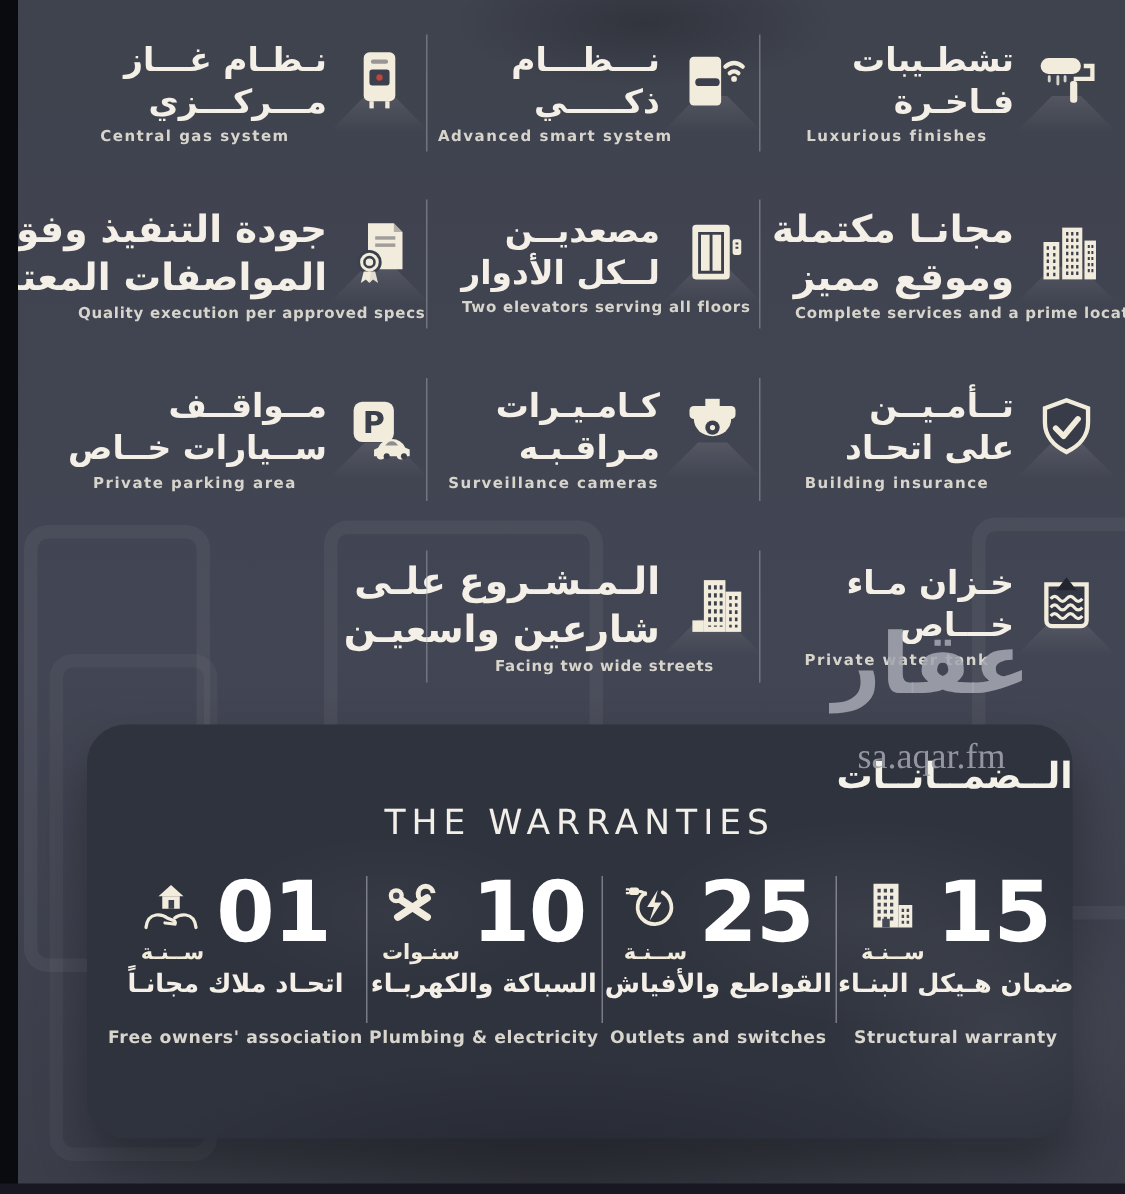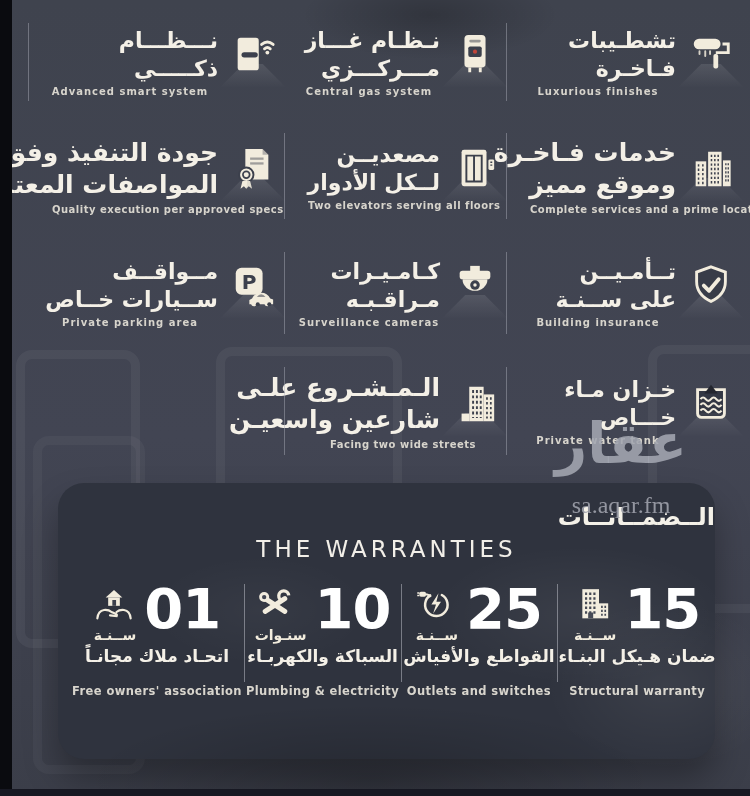--- a/index.html
+++ b/index.html
@@ -64,57 +64,57 @@
 
   <div class="bshape bs1"></div>
   <div class="bshape bs2"></div>
   <div class="bshape bs3"></div>
   <div class="bshape bs4"></div>
   <div class="cloud c1"></div>
   <div class="cloud c5"></div>
 
   <div class="features">
 
-    <div class="cell bl">
-      <div class="cmain">
-        <div class="ar">
-          <div>نـــظـــام</div>
-          <div>ذكـــــي</div>
-        </div>
-        <div class="iwrap">
-          <svg viewBox="0 0 48 48">
-              <rect x="8" y="6" width="22" height="34" rx="3" fill="#f2ecdd"></rect>
-              <rect x="12" y="21" width="17" height="5.5" rx="2.75" fill="#3c404c"></rect>
-              <path d="M33 13 q6 -5 12 0" stroke="#f2ecdd" stroke-width="3" fill="none" stroke-linecap="round"></path>
-              <path d="M36 17.5 q3 -2.5 6 0" stroke="#f2ecdd" stroke-width="3" fill="none" stroke-linecap="round"></path>
-              <circle cx="39" cy="21.5" r="2" fill="#f2ecdd"></circle>
-            </svg>
-        </div>
-      </div>
-      <div class="en">Advanced smart system</div>
-    </div>
-
     <div class="cell">
       <div class="cmain">
         <div class="ar">
           <div>نـظـام غـــاز</div>
           <div>مـــركـــزي</div>
         </div>
         <div class="iwrap">
           <svg viewBox="0 0 48 48">
               <rect x="13" y="3" width="22" height="34" rx="4" fill="#f2ecdd"></rect>
               <rect x="18" y="8" width="12" height="3" rx="1.5" fill="#3c404c" opacity=".5"></rect>
               <rect x="17" y="15" width="14" height="11" rx="2" fill="#3c404c"></rect>
               <circle cx="24" cy="20.5" r="2.2" fill="#c0453a"></circle>
               <rect x="17" y="37" width="3" height="5" fill="#f2ecdd"></rect>
               <rect x="28" y="37" width="3" height="5" fill="#f2ecdd"></rect>
             </svg>
         </div>
       </div>
       <div class="en">Central gas system</div>
+    </div>
+
+    <div class="cell bl">
+      <div class="cmain">
+        <div class="ar">
+          <div>نـــظـــام</div>
+          <div>ذكـــــي</div>
+        </div>
+        <div class="iwrap">
+          <svg viewBox="0 0 48 48">
+              <rect x="8" y="6" width="22" height="34" rx="3" fill="#f2ecdd"></rect>
+              <rect x="12" y="21" width="17" height="5.5" rx="2.75" fill="#3c404c"></rect>
+              <path d="M33 13 q6 -5 12 0" stroke="#f2ecdd" stroke-width="3" fill="none" stroke-linecap="round"></path>
+              <path d="M36 17.5 q3 -2.5 6 0" stroke="#f2ecdd" stroke-width="3" fill="none" stroke-linecap="round"></path>
+              <circle cx="39" cy="21.5" r="2" fill="#f2ecdd"></circle>
+            </svg>
+        </div>
+      </div>
+      <div class="en">Advanced smart system</div>
     </div>
 
     <div class="cell bl">
       <div class="cmain">
         <div class="ar">
           <div>تشطـيبات</div>
           <div>فـاخـرة</div>
         </div>
         <div class="iwrap">
           <svg viewBox="0 0 48 48">
@@ -164,21 +164,21 @@
               <path d="M40 17 h2 M40 20 h2" stroke="#3c404c" stroke-width="1.4"></path>
             </svg>
         </div>
       </div>
       <div class="en">Two elevators serving all floors</div>
     </div>
 
     <div class="cell bl sm enw">
       <div class="cmain">
         <div class="ar">
-          <div>خدمات فـاخـرة</div>
+          <div>مجانـا مكتملة</div>
           <div>وموقع مميز</div>
         </div>
         <div class="iwrap">
           <svg viewBox="0 0 48 48">
               <rect x="8" y="16" width="11" height="26" fill="#f2ecdd"></rect>
               <path d="M11 19 v21 M15.5 19 v21" stroke="#3c404c" stroke-width="1.6" stroke-dasharray="2.4 2.2"></path>
               <rect x="21" y="6" width="14" height="36" fill="#f2ecdd"></rect>
               <path d="M24.5 9 v30 M28 9 v30 M31.5 9 v30" stroke="#3c404c" stroke-width="1.6" stroke-dasharray="2.4 2.2"></path>
               <rect x="36.5" y="15" width="8" height="27" fill="#f2ecdd"></rect>
               <path d="M39.5 18 v21 M42 18 v21" stroke="#3c404c" stroke-width="1.4" stroke-dasharray="2.2 2"></path>
@@ -224,21 +224,21 @@
             </svg>
         </div>
       </div>
       <div class="en">Surveillance cameras</div>
     </div>
 
     <div class="cell bl">
       <div class="cmain">
         <div class="ar">
           <div>تــأمـيــن</div>
-          <div>على ســنـة</div>
+          <div>على اتحـاد</div>
         </div>
         <div class="iwrap">
           <svg viewBox="0 0 48 48">
               <path d="M24 4 l15 5.5 v10 c0 9.5 -6.5 16.5 -15 20.5 c-8.5 -4 -15 -11 -15 -20.5 v-10 z" fill="#383c48" stroke="#f2ecdd" stroke-width="3"></path>
               <path d="M16.5 23.5 l5.5 5.5 10 -12" fill="none" stroke="#f2ecdd" stroke-width="4" stroke-linecap="round" stroke-linejoin="round"></path>
             </svg>
         </div>
       </div>
       <div class="en">Building insurance</div>
     </div>

